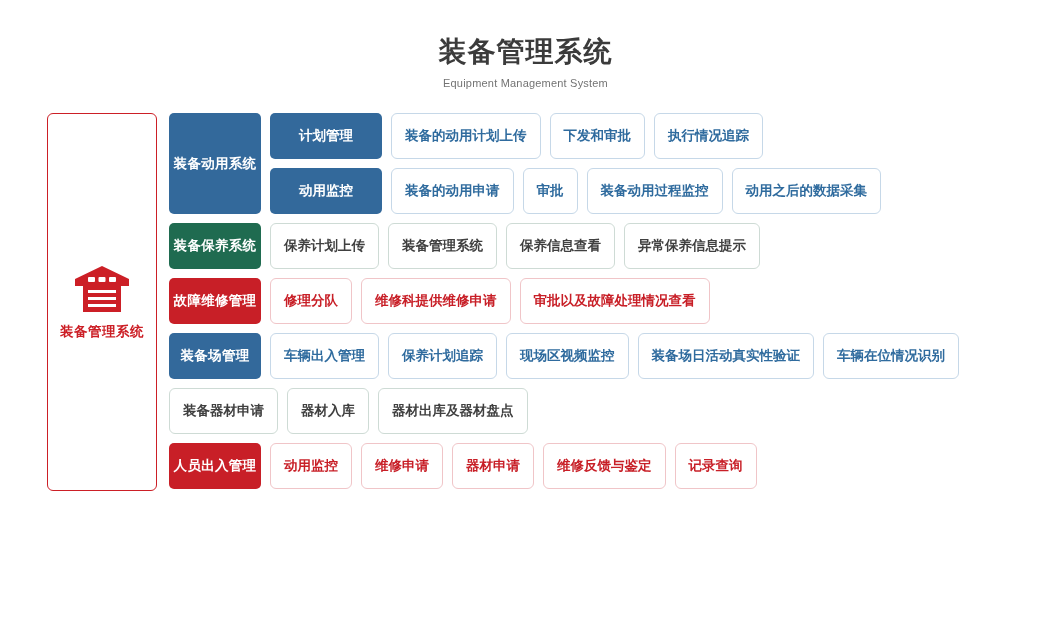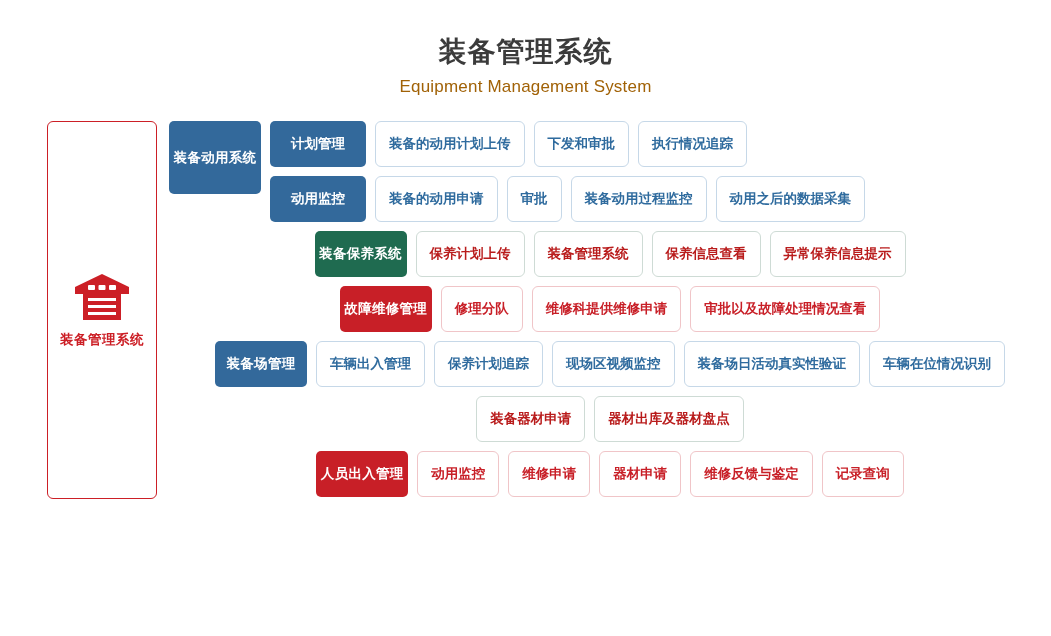--- a/index.html
+++ b/index.html
@@ -23,22 +23,22 @@
   }
   .header .title {
     font-size: 28px;
     font-weight: bold;
     color: #3b3b3b;
     letter-spacing: 1px;
     line-height: 1.25;
   }
   .header .subtitle {
     margin-top: 8px;
-    font-size: 17px;
-    color: #a16207;
+    font-size: 11px;
+    color: #737373;
     font-weight: normal;
     letter-spacing: 0.2px;
   }
 
   
   .board {
     position: relative;
     margin-top: 24px;
     padding-left: 47px;
     display: flex;
@@ -77,21 +77,20 @@
     display: flex;
     flex-direction: column;
     gap: 9px;
     flex: 1 1 auto;
   }
 
   .row {
     display: flex;
     align-items: stretch;
     gap: 9px;
-    justify-content: center;
   }
 
   
   .group-chip {
     flex: 0 0 auto;
     width: 92px;
     border-radius: 5px;
     display: flex;
     align-items: center;
     justify-content: center;
@@ -103,21 +102,21 @@
     padding: 0 4px;
     box-sizing: border-box;
   }
   .group-chip.blue  { background: #33699b; }
   .group-chip.green { background: #1f6b50; }
   .group-chip.red   { background: #c81f27; }
 
   
   .sub-chip {
     flex: 0 0 auto;
-    width: 96px;
+    width: 112px;
     height: 46px;
     border-radius: 5px;
     display: flex;
     align-items: center;
     justify-content: center;
     color: #ffffff;
     font-size: 13.5px;
     font-weight: bold;
     background: #33699b;
     box-sizing: border-box;
@@ -132,41 +131,41 @@
     align-items: center;
     justify-content: center;
     font-size: 13.5px;
     font-weight: bold;
     background: #ffffff;
     box-sizing: border-box;
     padding: 0 13px;
     white-space: nowrap;
   }
   .item.blue  { border: 1.2px solid #c6d8e8; color: #2f6b9e; }
-  .item.green { border: 1.2px solid #cedbd5; color: #b91c1c; }
+  .item.green { border: 1.2px solid #cedbd5; color: #404040; }
   .item.red   { border: 1.2px solid #f0c5c8; color: #c81f27; }
 
   
   .stack-group {
     display: flex;
     align-items: stretch;
     gap: 9px;
   }
   .stack-lines {
     display: flex;
     flex-direction: column;
     gap: 9px;
   }
   .stack-line {
     display: flex;
     gap: 9px;
     align-items: stretch;
   }
   .group-chip.tall {
-    height: 73px;
+    height: 101px;
   }
   .row.single .group-chip {
     height: 46px;
   }
 </style>
 </head>
 <body>
 
 <div class="header">
   <div class="title">装备管理系统</div>
@@ -233,20 +232,21 @@
       <div class="group-chip blue">装备场管理</div>
       <div class="item blue">车辆出入管理</div>
       <div class="item blue">保养计划追踪</div>
       <div class="item blue">现场区视频监控</div>
       <div class="item blue">装备场日活动真实性验证</div>
       <div class="item blue">车辆在位情况识别</div>
     </div>
 
     <div class="row single">
       <div class="item green">装备器材申请</div>
+      <div class="item green">器材入库</div>
       <div class="item green">器材出库及器材盘点</div>
     </div>
 
     <div class="row single">
       <div class="group-chip red">人员出入管理</div>
       <div class="item red">动用监控</div>
       <div class="item red">维修申请</div>
       <div class="item red">器材申请</div>
       <div class="item red">维修反馈与鉴定</div>
       <div class="item red">记录查询</div>

